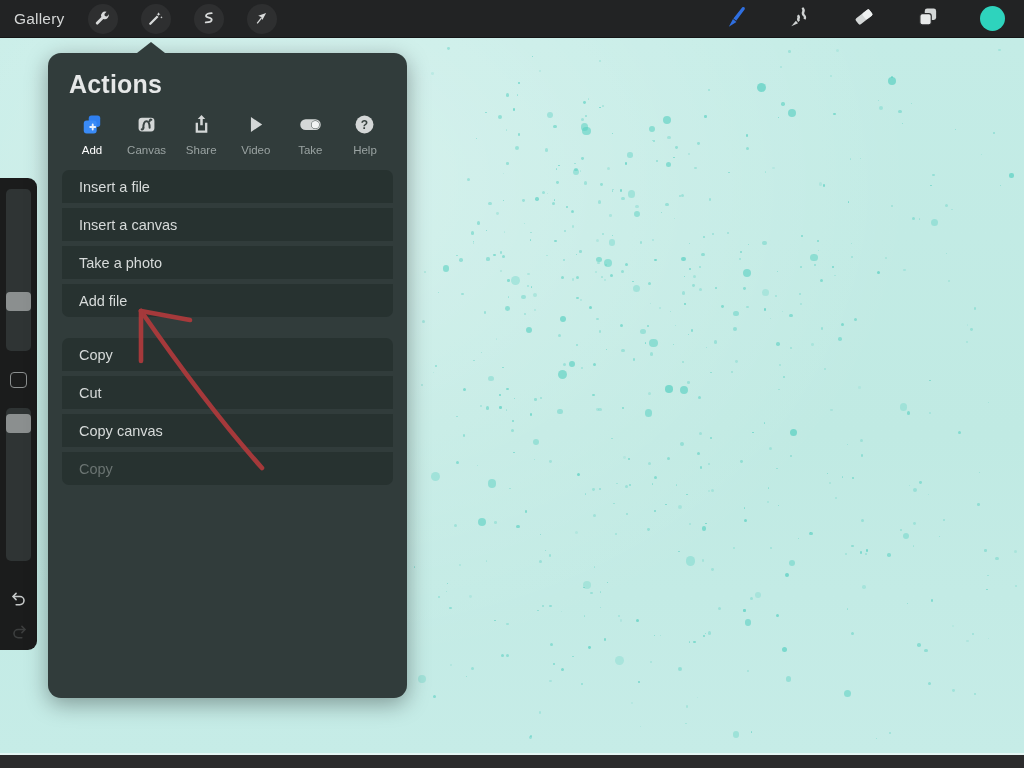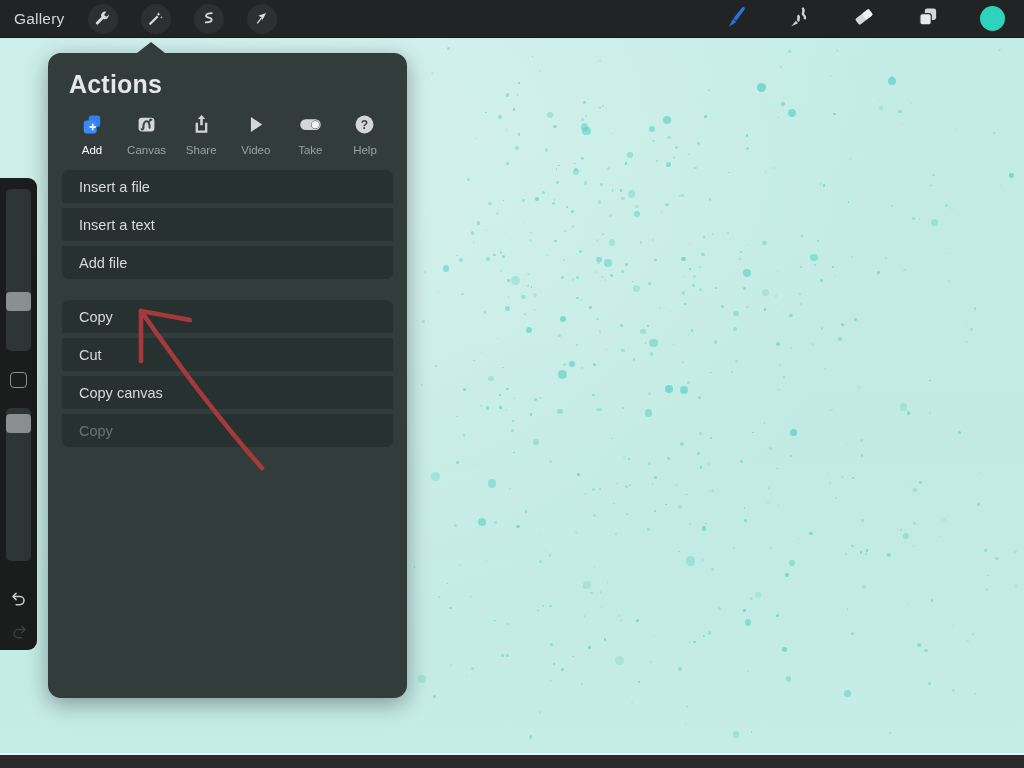--- a/index.html
+++ b/index.html
@@ -856,21 +856,24 @@
         </div>
         <div class="tab-label">Help</div>
       </div>
     </div>
 
     <div class="menu-group">
       <div class="menu-item">
         <span>Insert a file</span>
       </div>
       <div class="menu-item">
-        <span>Insert a text</span>
+        <span>Insert a canvas</span>
+      </div>
+      <div class="menu-item">
+        <span>Take a photo</span>
       </div>
       <div class="menu-item">
         <span>Add file</span>
       </div>
     </div>
 
     <div class="menu-group second">
       <div class="menu-item">
         <span>Copy</span>
       </div>

